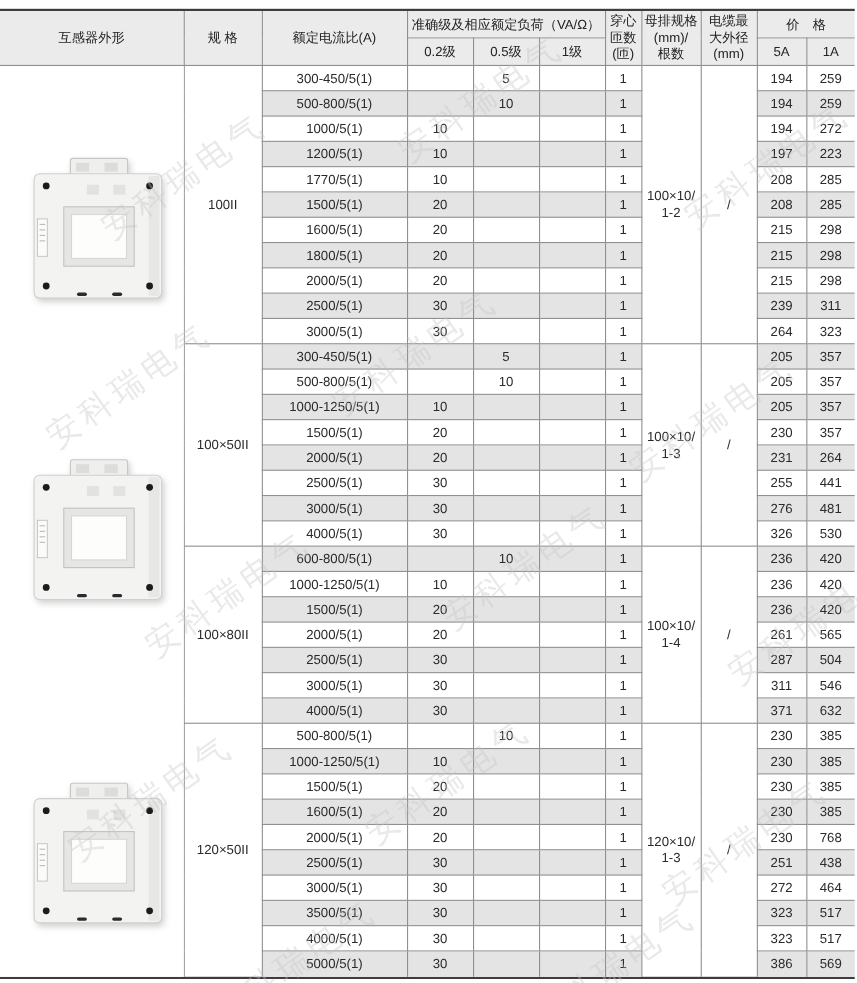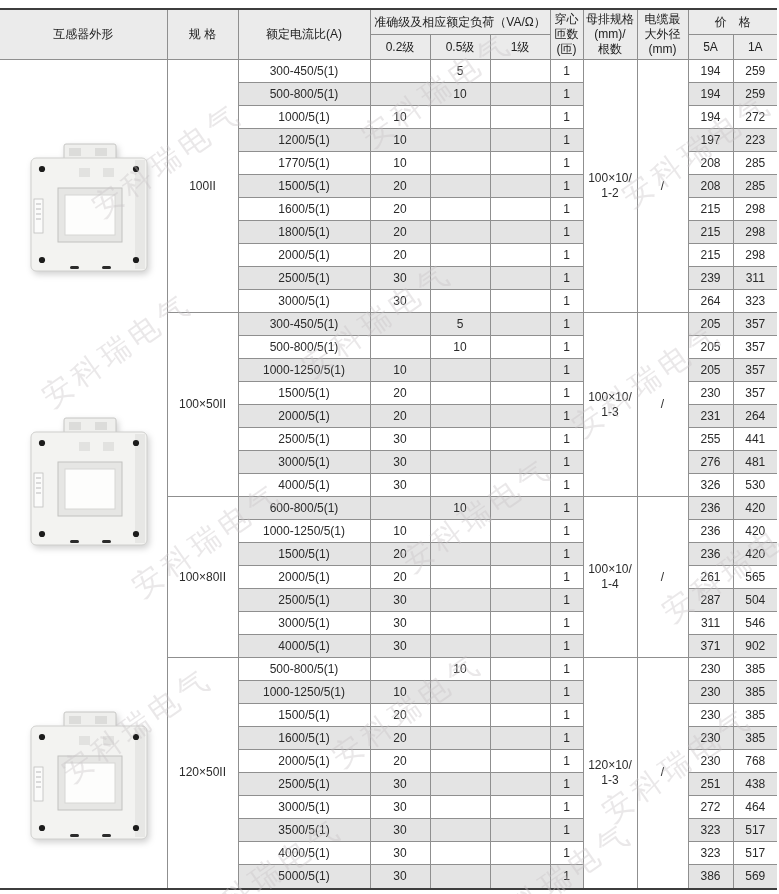--- a/index.html
+++ b/index.html
@@ -375,21 +375,21 @@
             <td>311</td>
             <td>546</td>
           </tr>
           <tr>
             <td class="c-ratio stripe">4000/5(1)</td>
             <td class="stripe">30</td>
             <td class="stripe"></td>
             <td class="stripe"></td>
             <td class="stripe">1</td>
             <td class="stripe">371</td>
-            <td class="stripe">902</td>
+            <td class="stripe">632</td>
           </tr>
           <tr>
             <td rowspan="10">120×50II</td>
             <td class="c-ratio">500-800/5(1)</td>
             <td></td>
             <td>10</td>
             <td></td>
             <td>1</td>
             <td rowspan="10">120×10/
 1-3</td>

